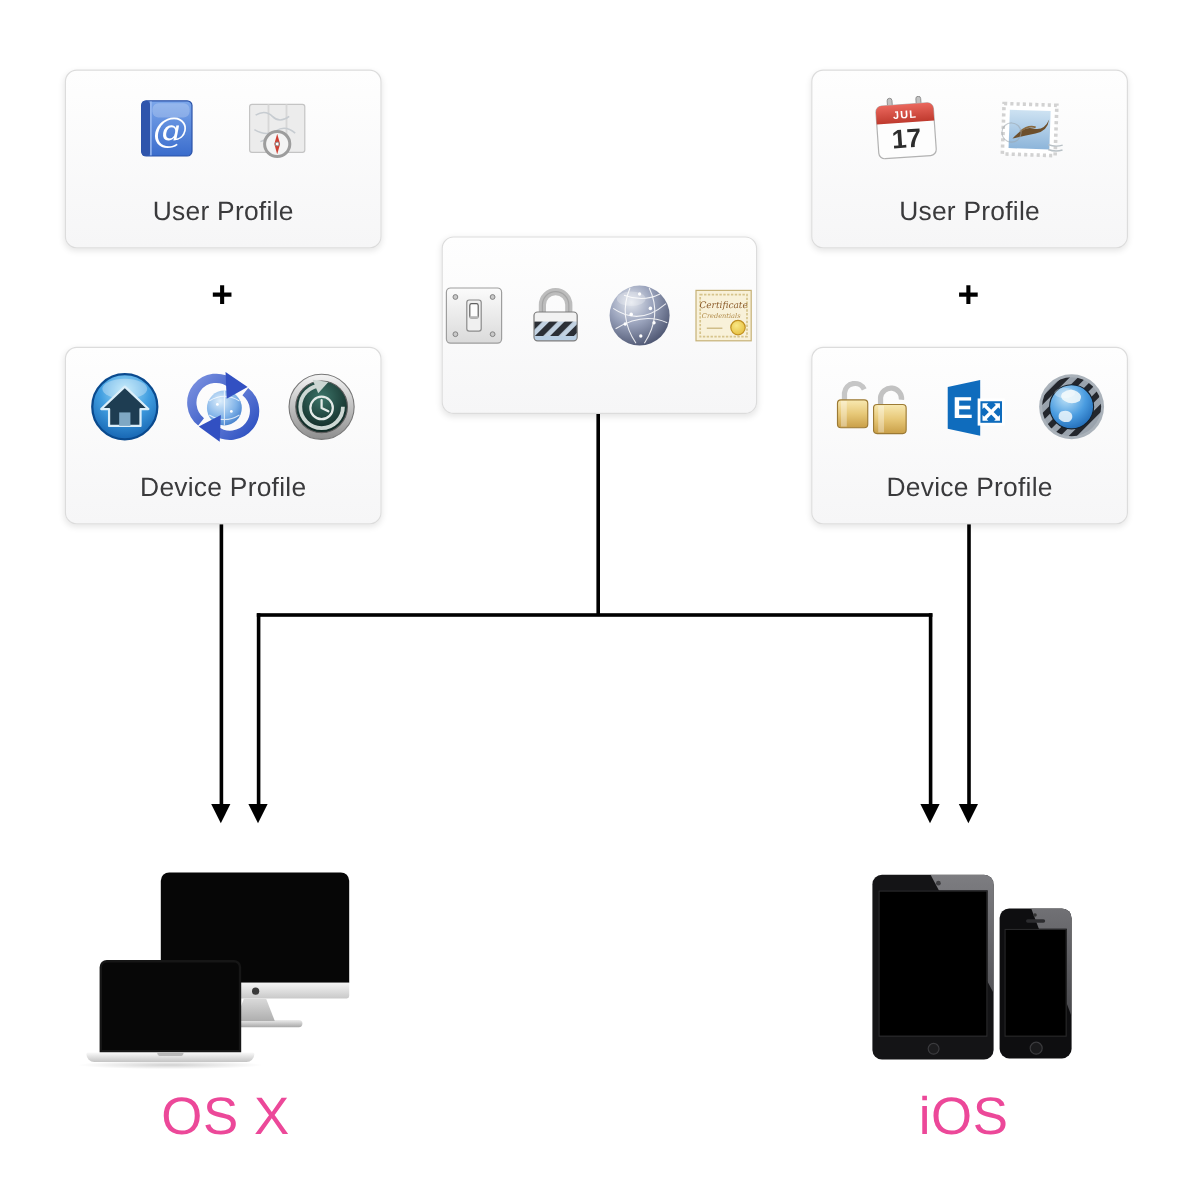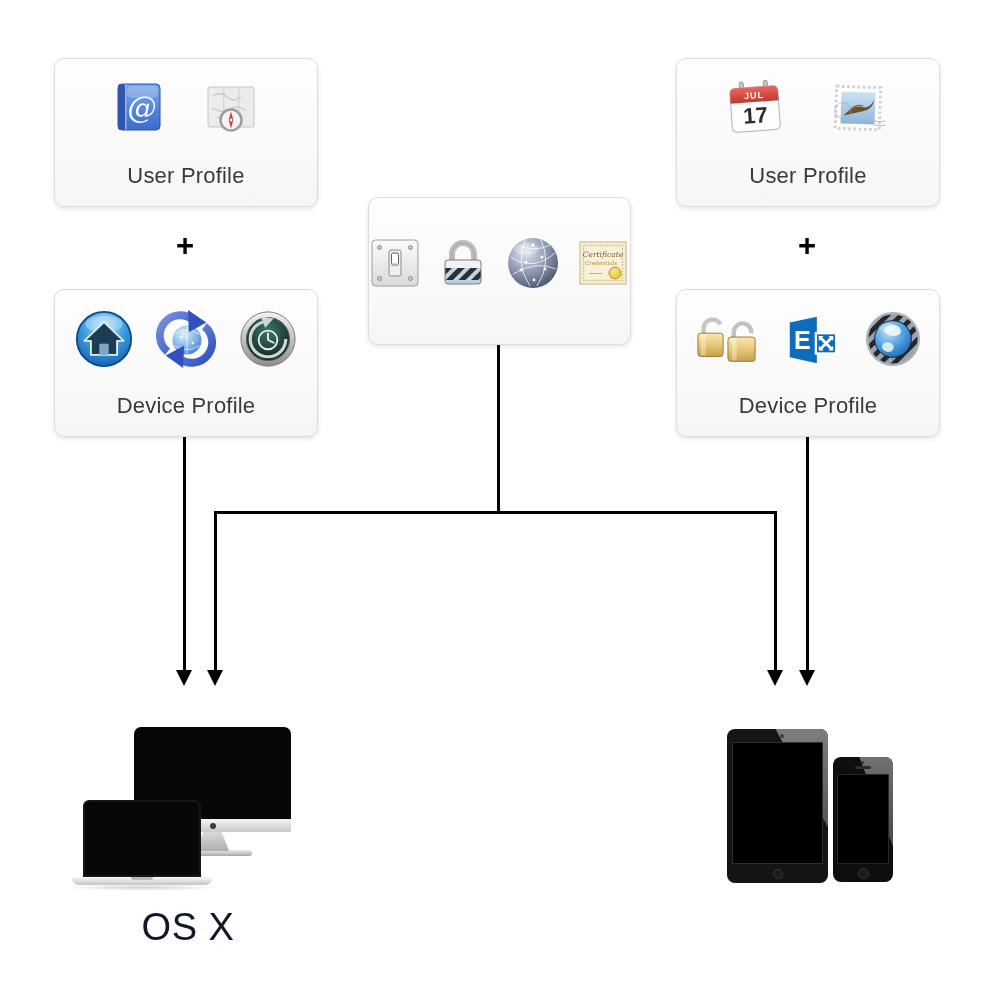--- a/index.html
+++ b/index.html
@@ -9,22 +9,22 @@
         border:1px solid #dcdcdc;border-radius:10px;box-shadow:0 2px 5px rgba(0,0,0,0.10);
         display:flex;flex-direction:column;align-items:center;justify-content:flex-end;
         padding-bottom:17px;box-sizing:border-box;}
   .icon-row{flex:1;display:flex;align-items:center;justify-content:center;}
   .icon{display:flex;align-items:center;justify-content:center;}
   .card-label{font-size:22px;color:#3a3a3c;letter-spacing:0.2px;margin-top:6px;white-space:nowrap;}
   .plus{position:absolute;width:60px;text-align:center;font-size:31px;font-weight:700;color:#000;}
   .line{position:absolute;background:#000;}
   .arrow{position:absolute;width:0;height:0;border-left:8px solid transparent;
          border-right:8px solid transparent;border-top:16px solid #000;}
-  .platform-label{position:absolute;width:220px;text-align:center;font-size:38px;
-                  color:#0f172a;letter-spacing:0.5px;}
+  .platform-label{position:absolute;width:220px;text-align:center;font-size:44px;
+                  color:#ec4899;letter-spacing:0.5px;}
   
   .imac{position:absolute;left:134px;top:727px;width:157px;z-index:1;}
   .imac-screen{width:157px;height:92px;background:#060606;border-radius:7px 7px 0 0;}
   .imac-chin{width:157px;height:13px;background:linear-gradient(180deg,#f4f4f4,#c9c9c9);
              border-radius:0 0 2px 2px;position:relative;}
   .imac-logo{position:absolute;left:50%;top:50%;width:6px;height:6px;margin:-3px 0 0 -3px;
              border-radius:50%;background:#3a3a3a;}
   .imac-stand{width:46px;height:19px;margin:0 auto;background:linear-gradient(180deg,#dadada,#aeaeae);
               clip-path:polygon(30% 0,70% 0,86% 100%,14% 100%);}
   .imac-base{width:78px;height:6px;margin:-1px auto 0;border-radius:3px;
@@ -390,14 +390,15 @@
   </div>
   <div class="iphone">
     <div class="iphone-sheen"></div>
     <div class="iphone-screen"></div>
     <div class="iphone-ear"></div>
     <div class="iphone-cam"></div>
     <div class="iphone-home"></div>
   </div>
 
   <div class="platform-label" style="left:78px;top:906px">OS X</div>
+  <div class="platform-label" style="left:693px;top:906px">iOS</div>
 
 </div>
 
 </body></html>

